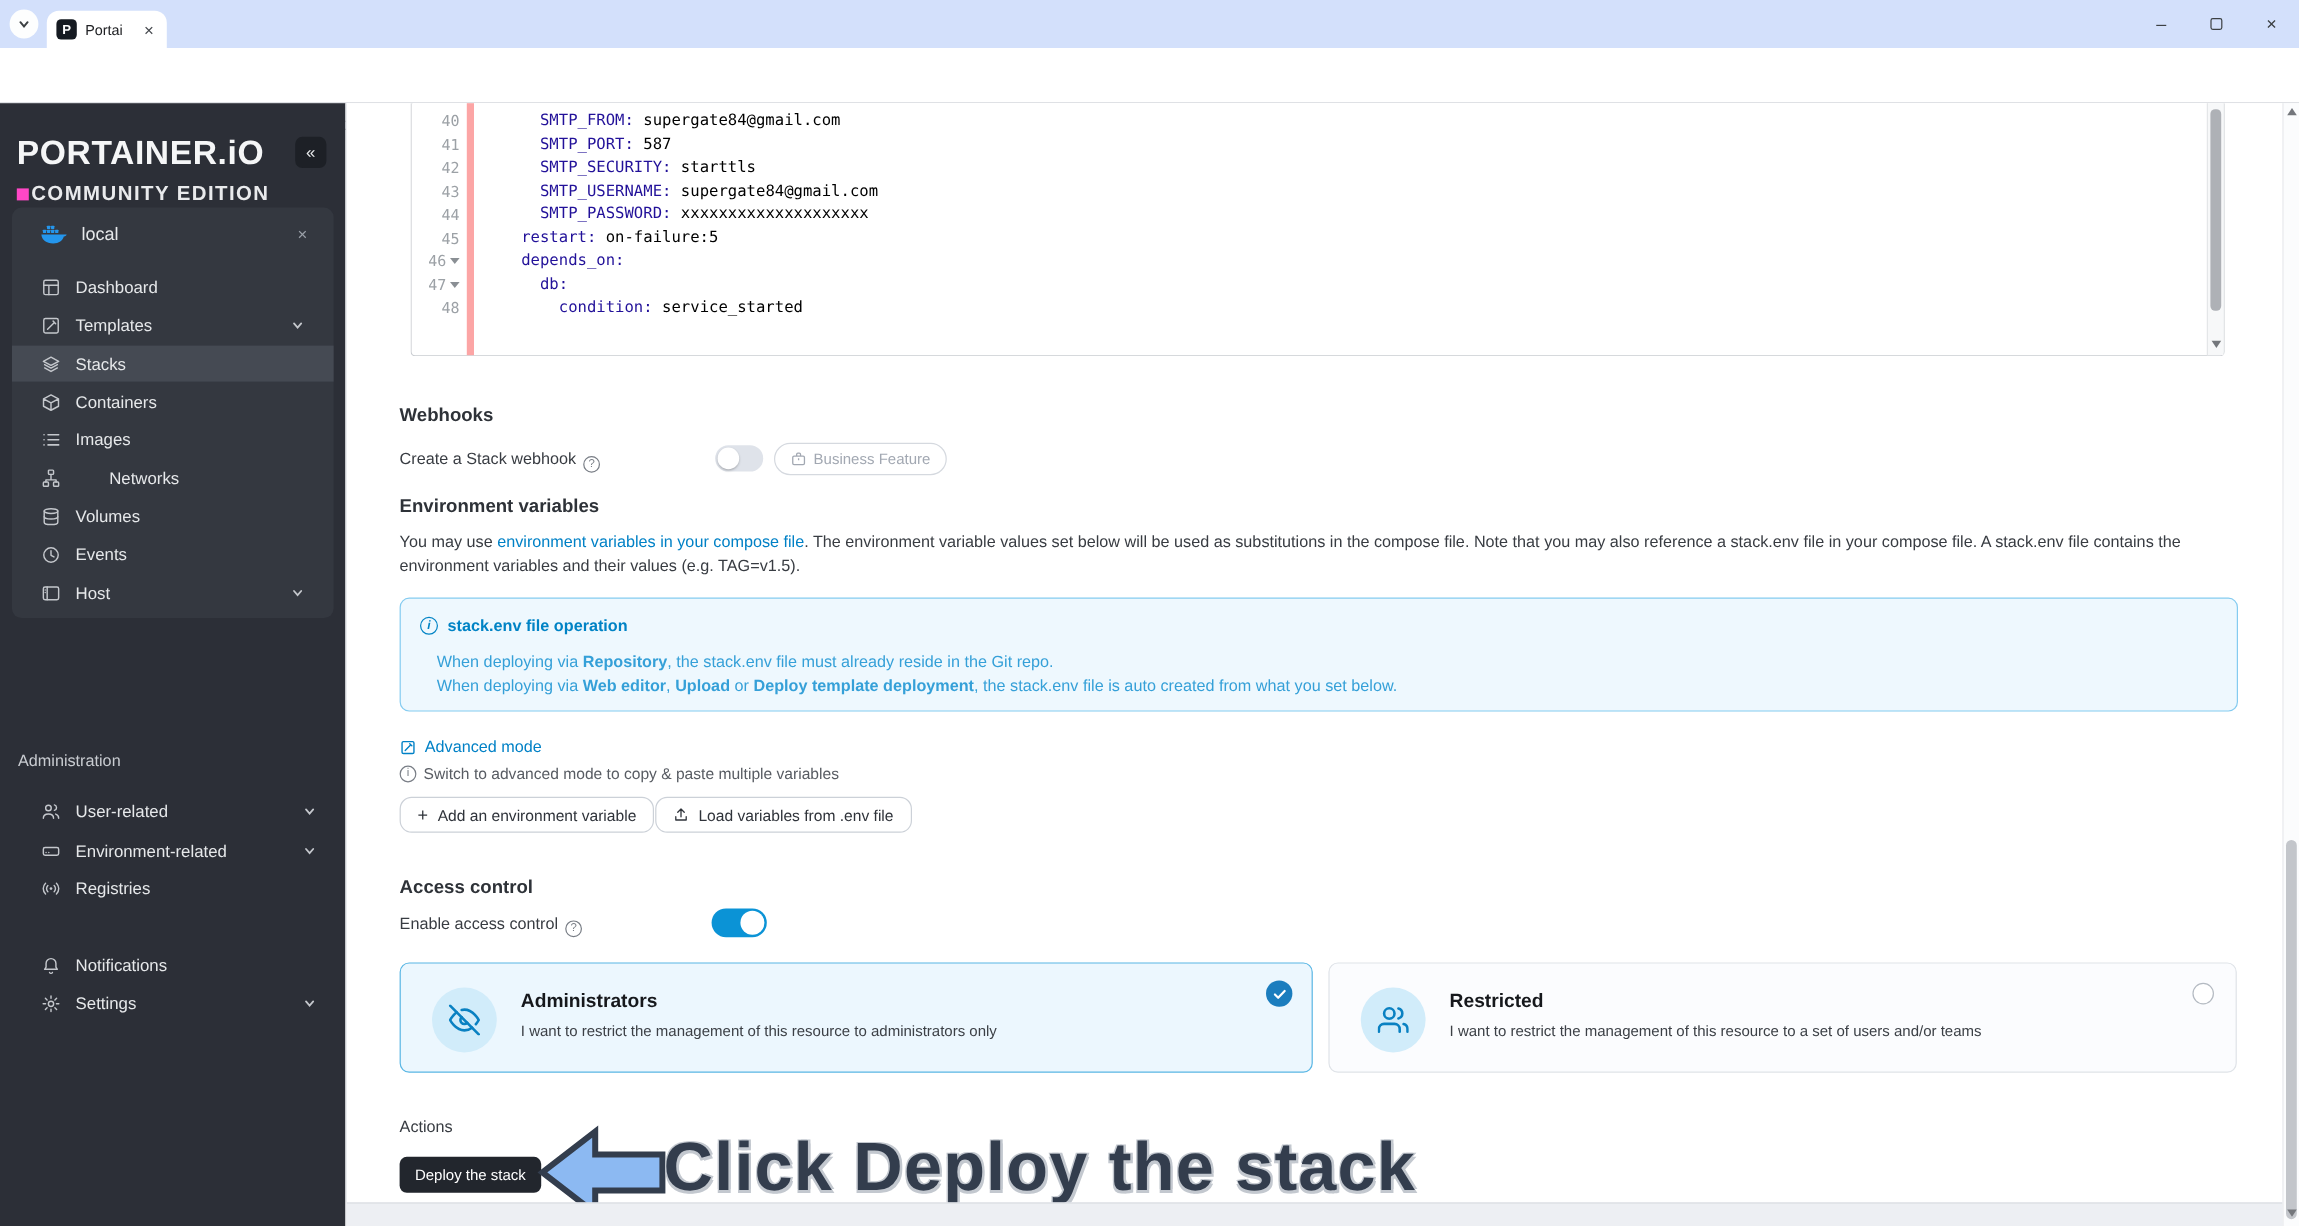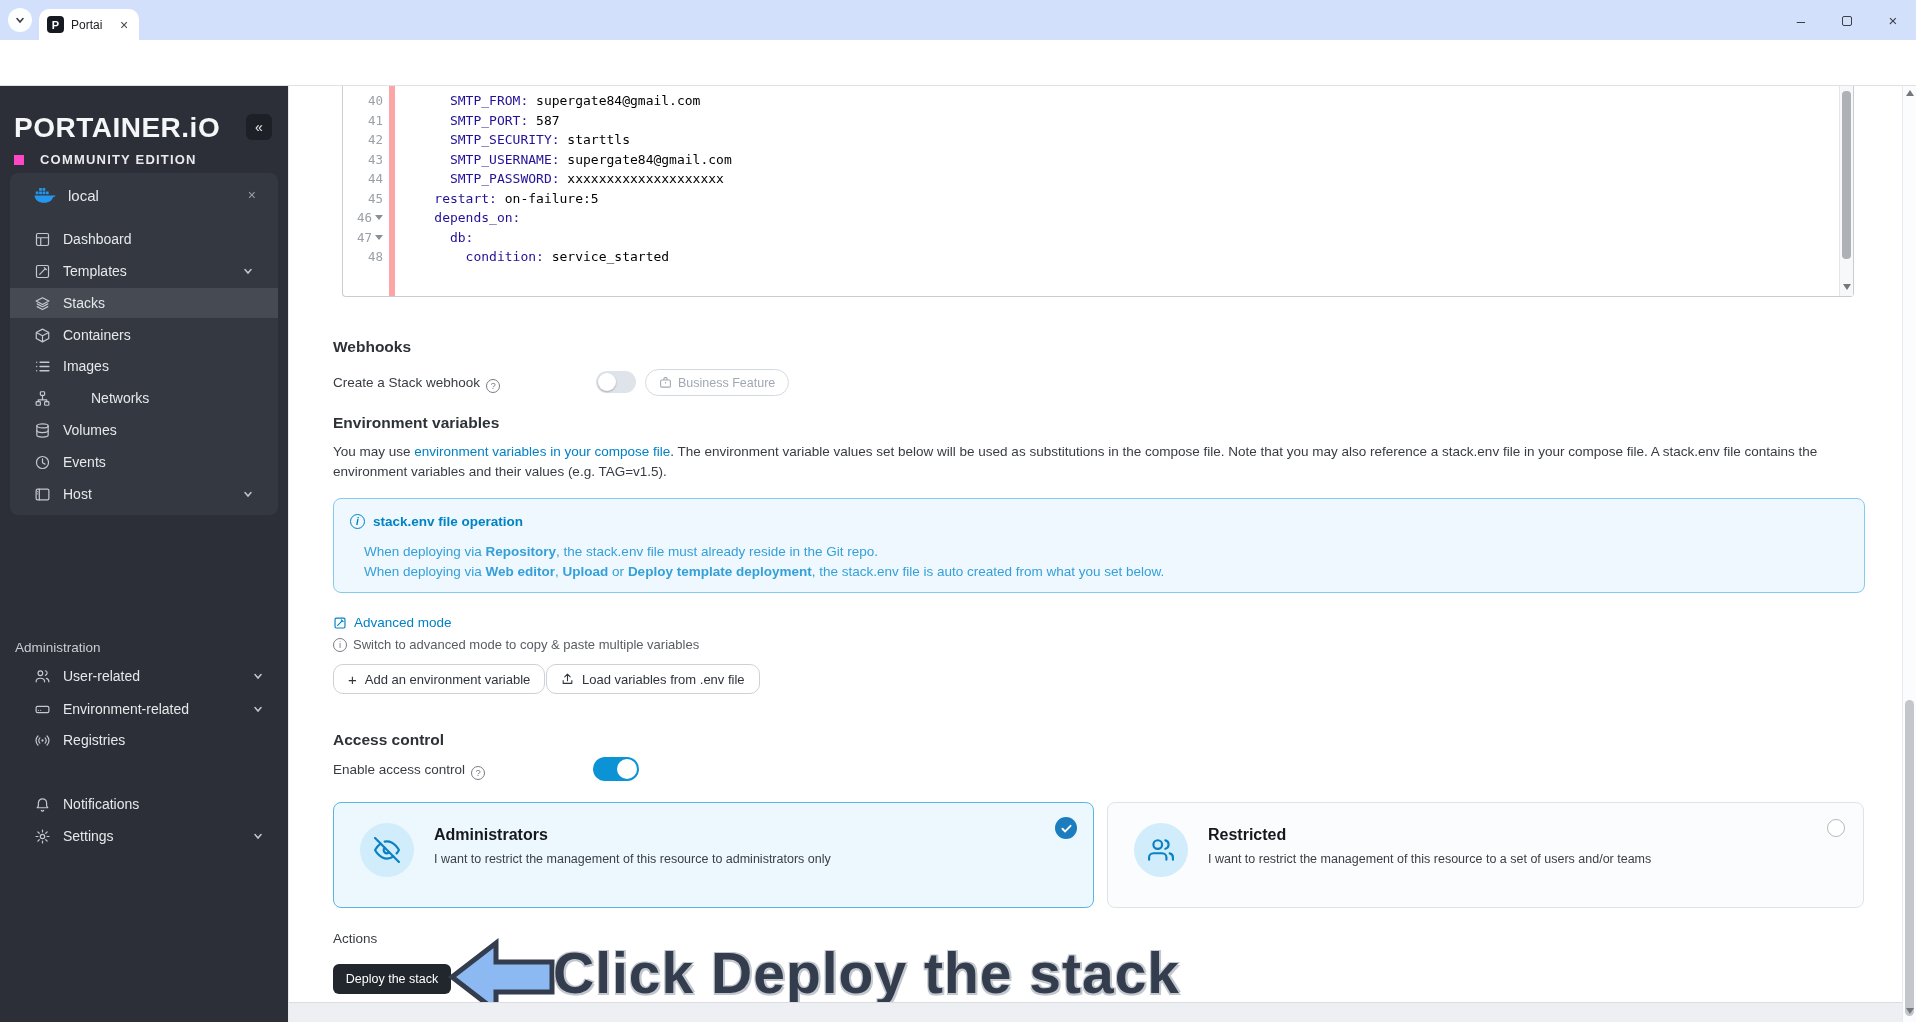--- a/index.html
+++ b/index.html
@@ -33,32 +33,32 @@
     background:radial-gradient(circle at 45% 35%, #a9795a 0 30%, #5d4334 60%, #2e2620 100%);
     border:2px solid #8ab4f8; }
   .kebab { position:absolute; left:1888px; top:51px; font-size:16px; color:#5f6368; }
 
   
   .sidebar { position:absolute; left:0; top:86px; width:288px; height:936px; background:#2c2f37; }
   .logo { position:absolute; left:14px; top:26px; color:#f5f6f7; font-size:28px; font-weight:800;
     letter-spacing:.5px; font-stretch:condensed; }
   .collapse { position:absolute; left:246px; top:28px; width:26px; height:26px; background:#1d2026;
     border-radius:6px; color:#e8eaec; font-size:14px; display:flex; align-items:center; justify-content:center; }
-  .edition { position:absolute; left:14px; top:66px; display:flex; align-items:center; gap:16px;
-    color:#e9eaec; font-size:13px; font-weight:bold; letter-spacing:1.2px; }
+  .edition { position:absolute; left:14px; top:66px; display:flex; align-items:center; gap:2px;
+    color:#e9eaec; font-size:17px; font-weight:bold; letter-spacing:1.2px; }
   .pinksq { width:10px; height:10px; background:#ff47c6; }
   .srow { position:absolute; left:0; width:288px; height:30px; display:flex; align-items:center;
     color:#e6e8ea; font-size:14px; }
   .srow .sic { width:17px; height:17px; margin-left:34px; margin-right:12px; color:#c4c7cc; flex:none; }
   .envblock { position:absolute; left:10px; top:87px; width:268px; height:342px; background:#343840; border-radius:8px; }
   .envblock .srow { width:268px; }
   .envblock .srow .sic { margin-left:24px; }
   .active-row { background:#454a53; }
   .chev { position:absolute; right:24px; width:12px; height:12px; color:#c4c7cc; }
-  .adminlbl { position:absolute; left:15px; top:540px; color:#c9ccd1; font-size:13.5px;margin-top:14px; }
+  .adminlbl { position:absolute; left:15px; top:540px; color:#c9ccd1; font-size:13.5px; }
   .envclose { position:absolute; right:22px; color:#9aa0a8; font-size:14px; }
 
   
   .main { position:absolute; left:288px; top:86px; width:1614px; height:936px; background:#fff;
     border-left:1px solid #e5e8ec; }
   .bottomstrip { position:absolute; left:0; top:916px; width:1614px; height:20px; background:#edeff3;
     border-top:1px solid #d9dce1; }
   .vscroll { position:absolute; left:1902px; top:86px; width:14px; height:936px; background:#fbfcfd;
     border-left:1px solid #e8eaed; }
   .scrollarrow { width:0; height:0; border-left:4px solid transparent; border-right:4px solid transparent; margin:4px auto; }
@@ -97,21 +97,21 @@
   .infobox { position:absolute; left:44px; top:412px; width:1532px; height:95px; background:#eef8fe;
     border:1px solid #84cbf0; border-radius:8px; }
   .ibt { position:absolute; left:16px; top:15px; display:flex; align-items:center; gap:8px;
     font-size:13.5px; font-weight:bold; color:#0083c5; }
   .icirc { display:inline-flex; width:15px; height:15px; border:1.4px solid #0083c5; border-radius:50%;
     color:#0083c5; font-size:10px; font-weight:bold; align-items:center; justify-content:center; font-style:italic; }
   .ibl { position:absolute; left:30px; font-size:13.5px; color:#35a0d8; }
   .ibl b { font-weight:700; }
   .outbtn { position:absolute; height:30px; background:#fff; border:1px solid #ccd1d8; border-radius:10px;
     display:flex; align-items:center; gap:8px; padding:0 14px; font-size:13px; color:#2f333a; }
-  .card { position:absolute; top:716px; height:106px; border-radius:8px; }
+  .card { position:absolute; top:716px; height:92px; border-radius:8px; }
   .card1 { left:44px; width:761px; background:#ecf7fe; border:1px solid #59b6e4; }
   .card2 { left:818px; width:757px; background:#fbfcfe; border:1px solid #dfe3e8; }
   .cicon { position:absolute; left:26px; top:20px; width:54px; height:54px; border-radius:50%;
     background:#d1ecfa; display:flex; align-items:center; justify-content:center; }
   .ctitle { position:absolute; left:100px; top:23px; font-size:16px; font-weight:bold; color:#16181c; }
   .cdesc { position:absolute; left:100px; top:49px; font-size:12.5px; color:#3c4046; }
   .checkcirc { position:absolute; right:16px; top:14px; width:22px; height:22px; border-radius:50%;
     background:#1b7dbe; display:flex; align-items:center; justify-content:center; }
   .radio { position:absolute; right:18px; top:16px; width:18px; height:18px; border-radius:50%;
     border:1.5px solid #b4bac2; background:#fff; }

